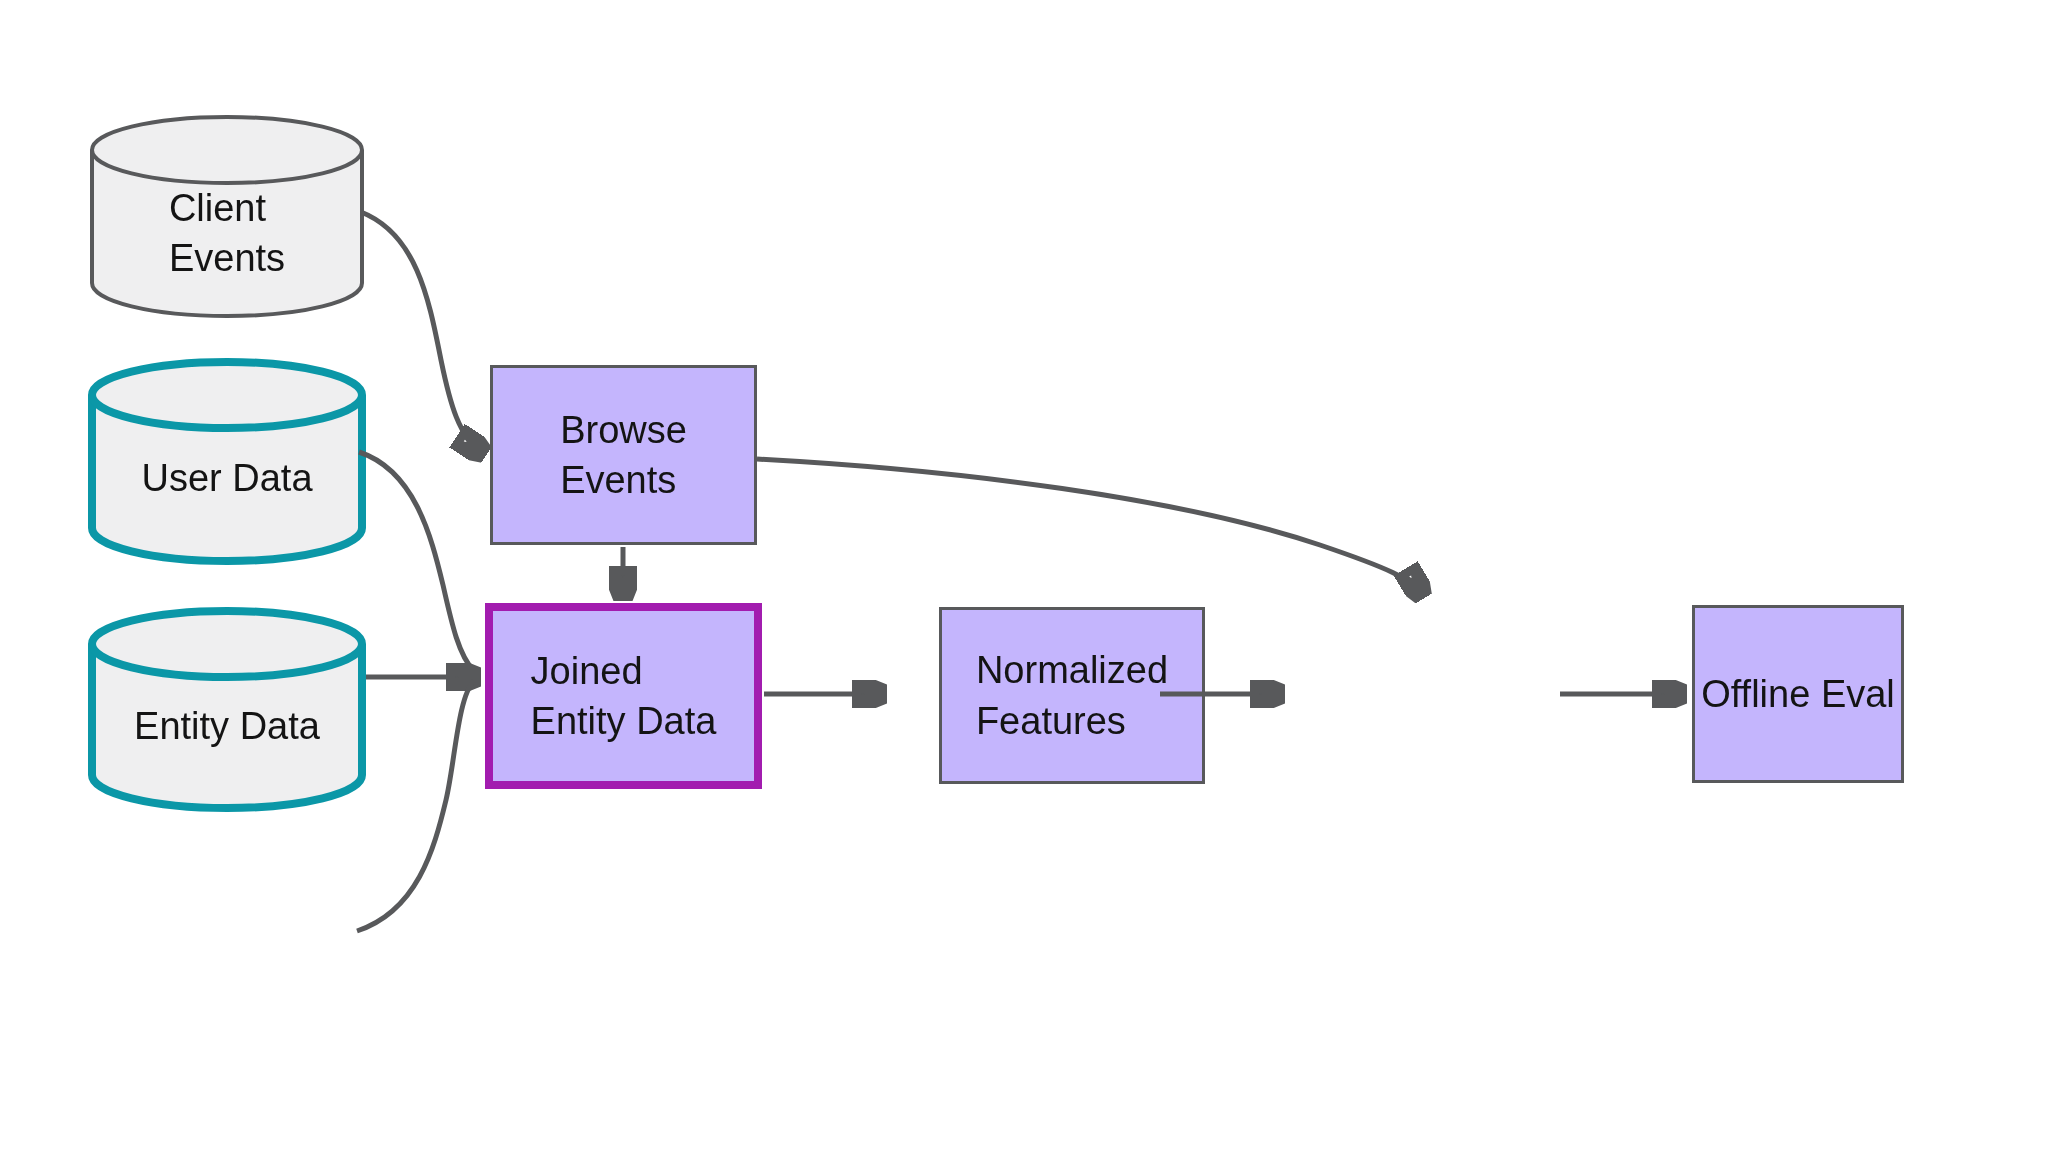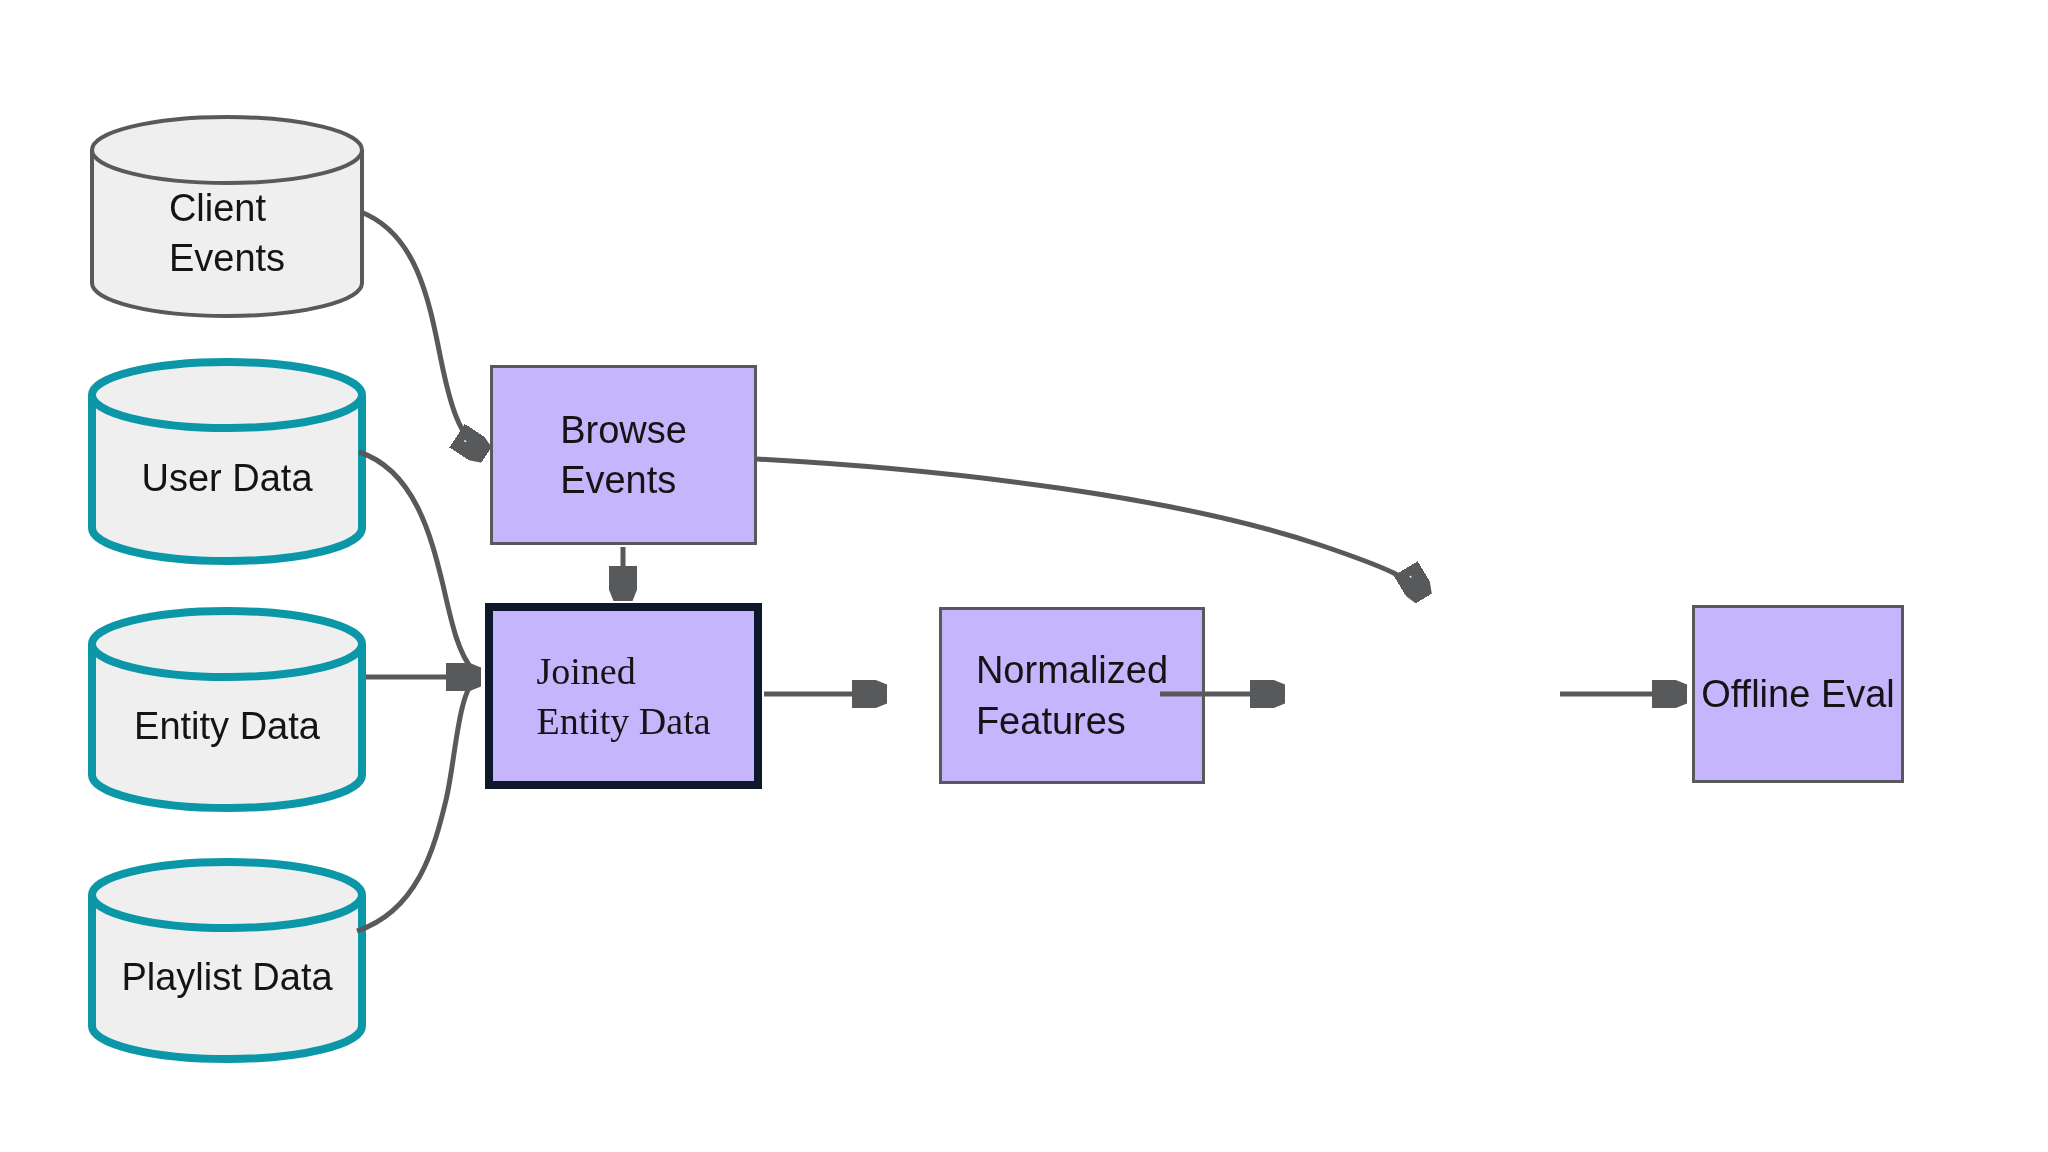--- a/index.html
+++ b/index.html
@@ -24,21 +24,21 @@
     font-size:38px; line-height:1.32; color:#141414;
     z-index:2;
   }
   
   .box {
     position:absolute; box-sizing:border-box;
     background:#c4b5fd;
     border:3.5px solid #58595b;
     z-index:1;
   }
-  .box.teal { border:8px solid #0f172a;font-family:Liberation Serif, serif; }
+  .box.teal { border:8px solid #a21caf; }
   
   .cyl { position:absolute; z-index:1; }
   .cyl svg { position:absolute; left:0; top:0; width:100%; height:100%; overflow:visible; }
   .cyl .label { padding-top:34px; }
 </style>
 </head>
 <body>
 
 <div class="stage">
 
@@ -77,27 +77,20 @@
   </div>
 
   <div class="cyl" style="left:87px; top:607px; width:280px; height:204px;">
     <svg viewBox="0 0 280 204">
       <path d="M5 37 L5 168 A135 33 0 0 0 275 168 L275 37" fill="#efeff0" stroke="#0b97a7" stroke-width="8"></path>
       <ellipse cx="140" cy="37" rx="135" ry="33" fill="#efeff0" stroke="#0b97a7" stroke-width="8"></ellipse>
     </svg>
     <div class="label">Entity Data</div>
   </div>
 
-  <div class="cyl" style="left:87px; top:858px; width:280px; height:204px;">
-    <svg viewBox="0 0 280 204">
-      <path d="M5 37 L5 168 A135 33 0 0 0 275 168 L275 37" fill="#efeff0" stroke="#0b97a7" stroke-width="8"></path>
-      <ellipse cx="140" cy="37" rx="135" ry="33" fill="#efeff0" stroke="#0b97a7" stroke-width="8"></ellipse>
-    </svg>
-    <div class="label">Playlist Data</div>
-  </div>
 
   <div class="box" style="left:490px; top:365px; width:267px; height:180px;">
     <div class="label">Browse
 Events</div>
   </div>
 
   <div class="box teal" style="left:485px; top:603px; width:277px; height:186px;">
     <div class="label">Joined
 Entity Data</div>
   </div>

